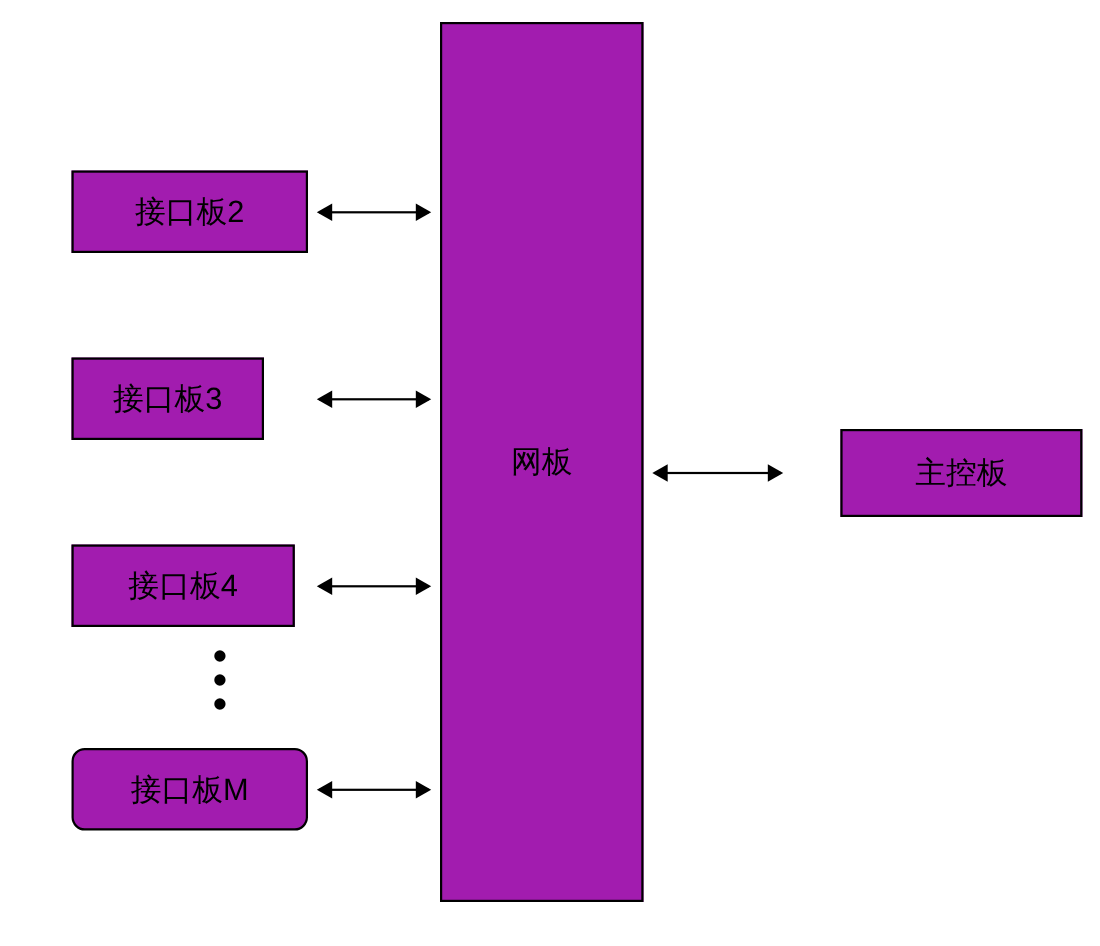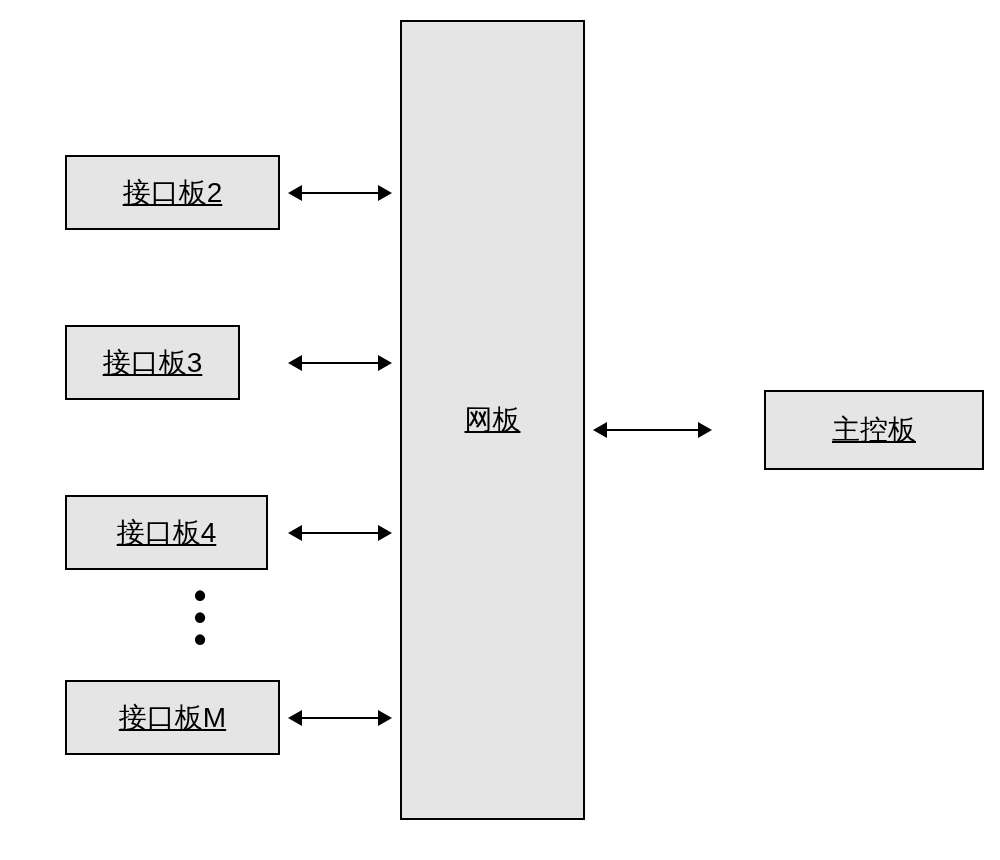--- a/index.html
+++ b/index.html
@@ -10,22 +10,21 @@
       position: relative;
       font-family: "SimSun", "Microsoft YaHei", sans-serif;
     }
     .box {
       position: absolute;
       border: 2px solid #000;
       display: flex;
       align-items: center;
       justify-content: center;
       font-size: 28px;
-      background: #e5e5e5;
-      text-decoration: underline;
+      background: #a21caf;
     }
     .arrow-h {
       position: absolute;
       height: 2px;
       background: #000;
     }
     .arrow-h::before,
     .arrow-h::after {
       content: '';
       position: absolute;
@@ -69,21 +68,21 @@
 <div class="box" style="left:65px; top:495px; width:203px; height:75px;">
   <span>接口板4</span>
 </div>
 
 <div class="dots" style="left:190px; top:585px;">
   <span>•</span><br>
   <span>•</span><br>
   <span>•</span>
 </div>
 
-<div class="box" style="left:65px; top:680px; width:215px; height:75px;">
+<div class="box" style="left:65px; top:680px; width:215px; height:75px;border-radius:12px;">
   <span>接口板M</span>
 </div>
 
 <div class="box" style="left:400px; top:20px; width:185px; height:800px;align-items:center;">
   <span>网板</span>
 </div>
 
 <div class="box" style="left:720px; top:390px; width:220px; height:80px;margin-left:44px;">
   <span>主控板</span>
 </div>

